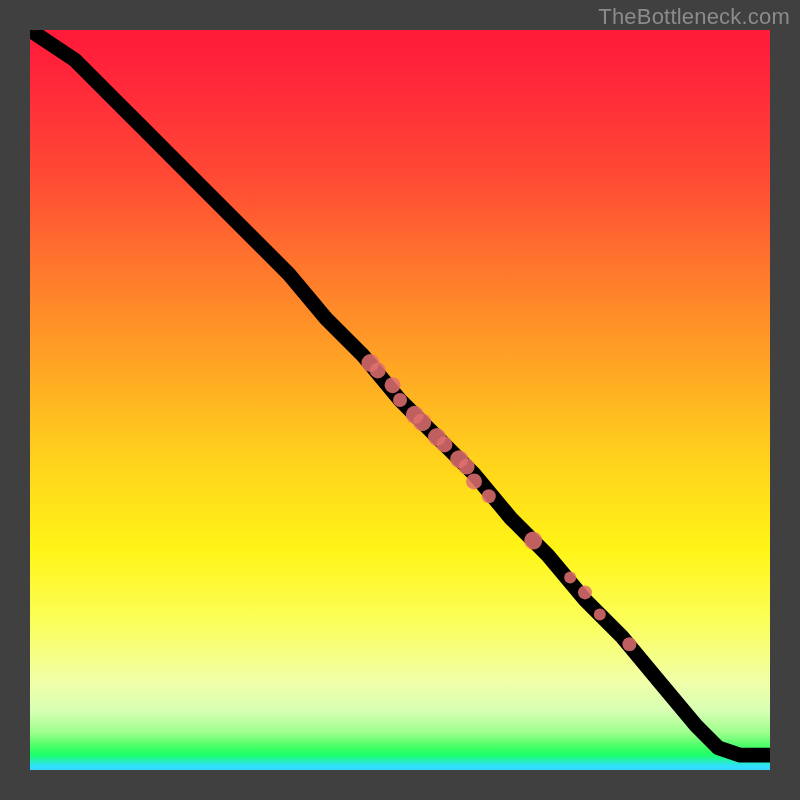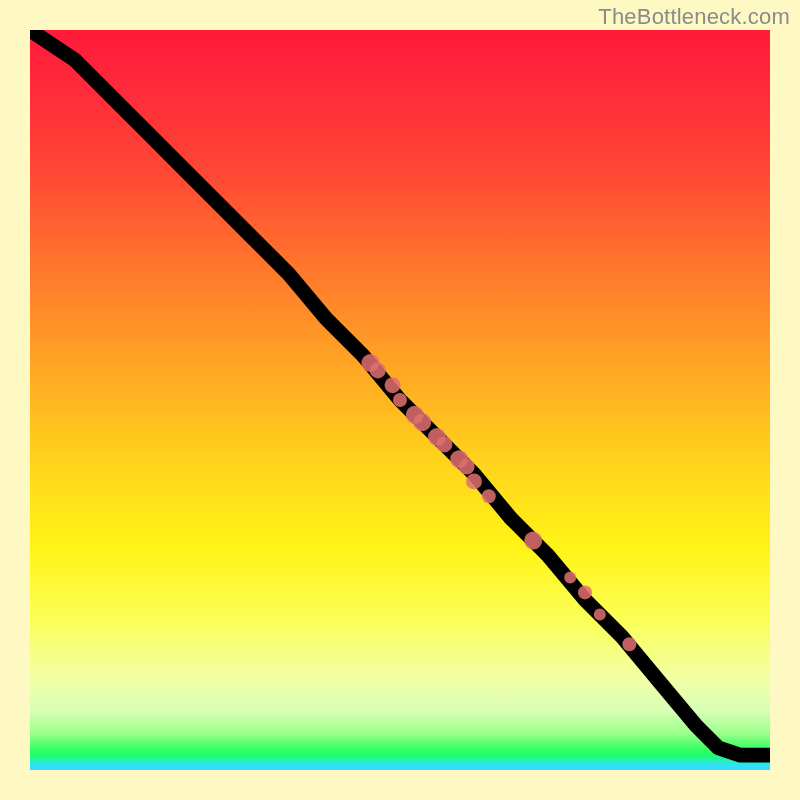--- a/index.html
+++ b/index.html
@@ -7,21 +7,21 @@
     padding: 0;
     width: 800px;
     height: 800px;
     overflow: hidden;
     background: #000;
     font-family: Arial, Helvetica, sans-serif;
   }
   .frame {
     position: absolute;
     inset: 0;
-    background: #fef9c3;
+    background: #404040;
   }
   .plot-area {
     position: absolute;
     left: 30px;
     top: 30px;
     width: 740px;
     height: 740px;
     overflow: hidden;
   }
   

